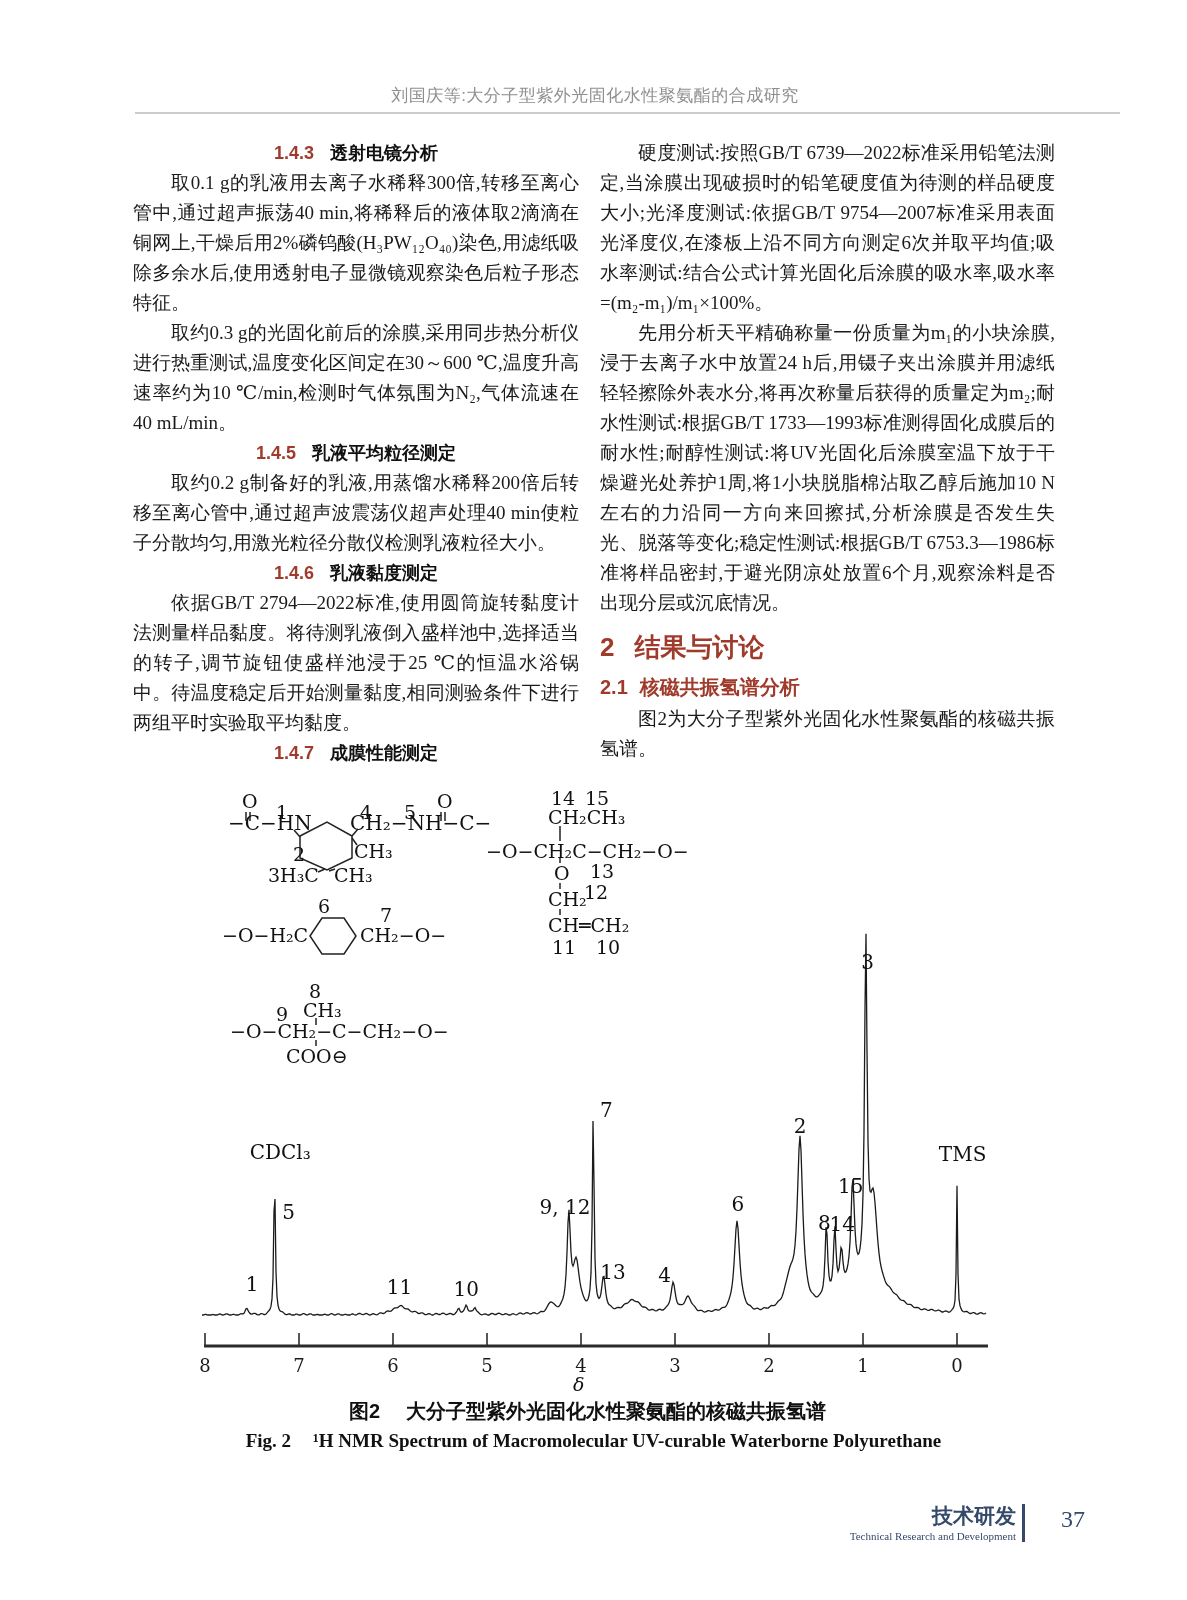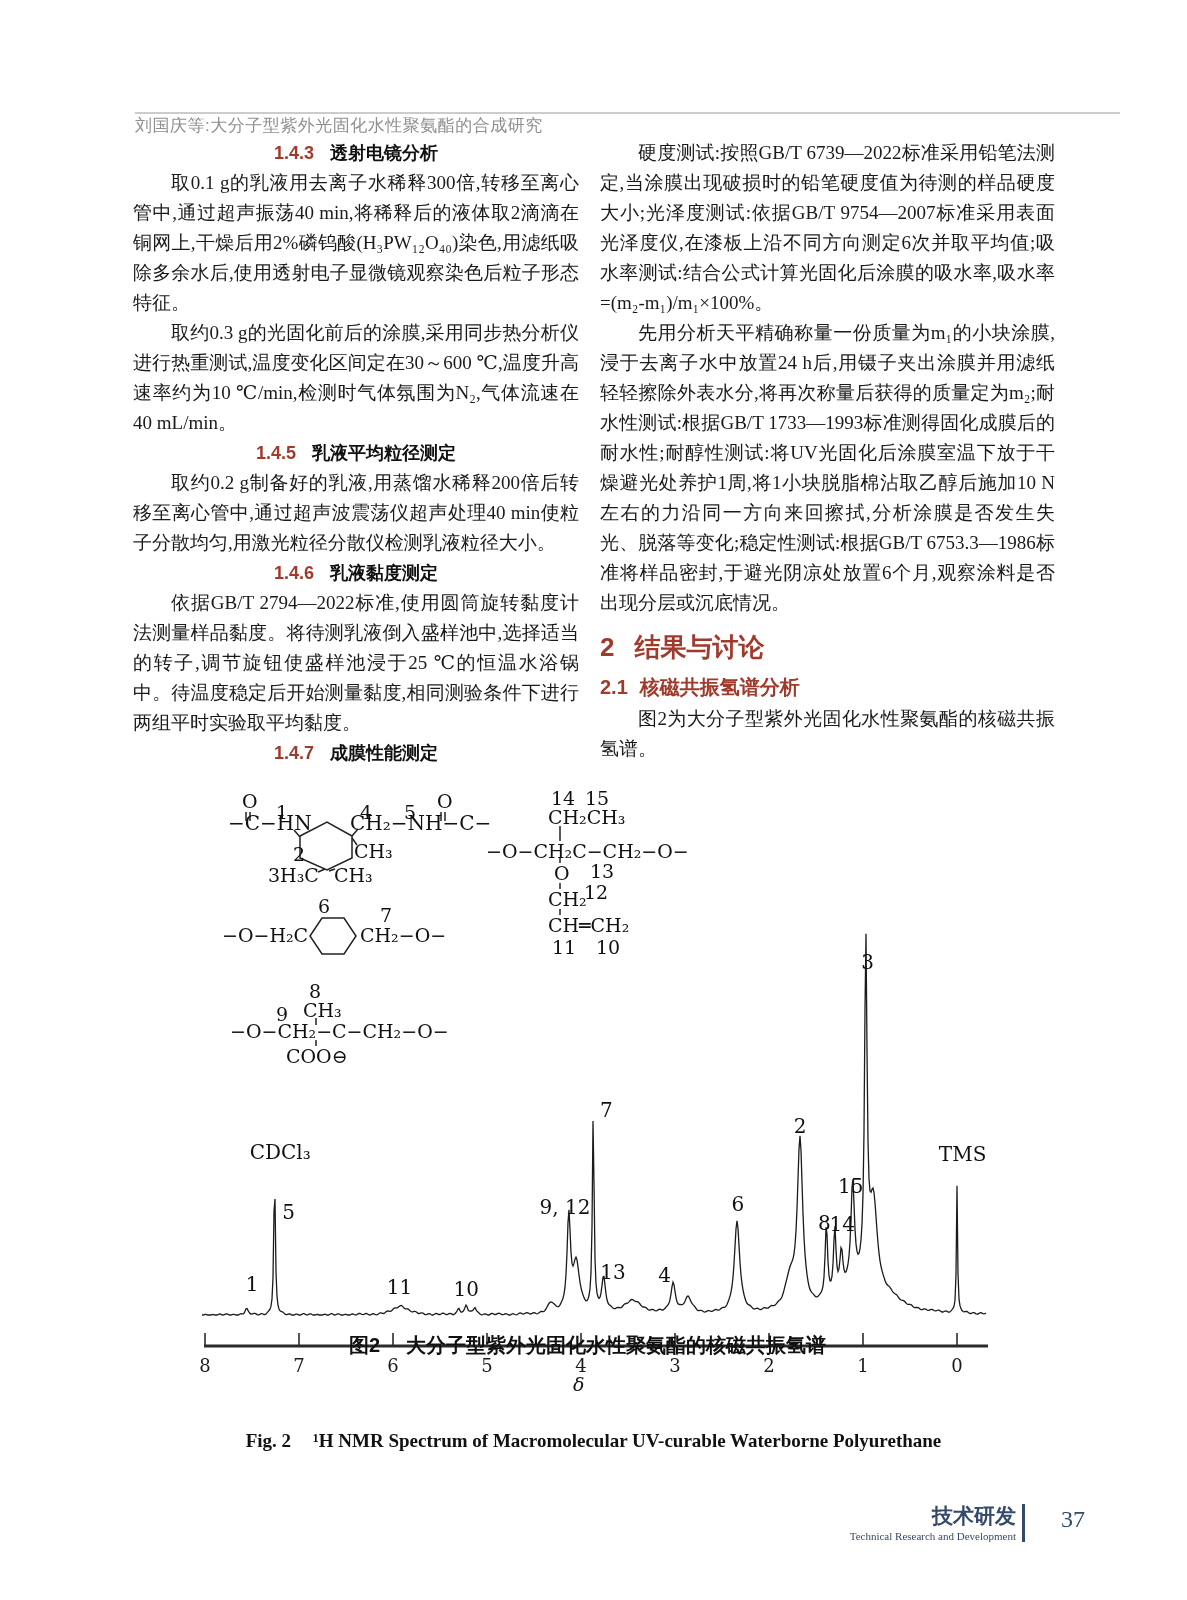--- a/index.html
+++ b/index.html
@@ -1,21 +1,21 @@
 <!DOCTYPE html>
 <html><head>
 <meta charset="utf-8">
 <style>
   html,body{margin:0;padding:0;background:#e8e8e8;}
   .page{position:relative;width:1187px;height:1600px;background:#ffffff;margin:0 auto;
         font-family:"Liberation Serif","DejaVu Serif",serif;color:#1a1a1a;overflow:hidden;}
   
-  .running-head{position:absolute;left:135px;top:84px;width:920px;text-align:left;
+  .running-head{position:absolute;left:135px;top:84px;width:920px;text-align:center;
                 font-family:"Liberation Sans","DejaVu Sans",sans-serif;
-                font-size:17px;color:#8f8f8f;letter-spacing:0.5px;margin-top:30px;}
+                font-size:17px;color:#8f8f8f;letter-spacing:0.5px;}
   .head-rule{position:absolute;left:135px;top:112px;width:985px;height:2px;background:#cccccc;}
   
   .col{position:absolute;top:138px;font-size:19px;line-height:30px;text-align:justify;}
   .col-left{left:133px;width:446px;}
   .col-right{left:600px;width:455px;}
   .sec-head{font-family:"Liberation Sans","DejaVu Sans",sans-serif;font-size:18px;line-height:30px;text-align:center;}
   .sec-num{color:#a03b2c;font-weight:600;margin-right:16px;}
   .sec-title{color:#111;font-weight:700;}
   .para{margin:0;text-indent:2em;}
   .h2-big{font-family:"Liberation Sans","DejaVu Sans",sans-serif;font-size:26px;line-height:34px;
@@ -31,21 +31,21 @@
   #plot{position:absolute;left:190px;top:930px;width:820px;height:470px;}
   #nmr-svg{position:absolute;left:0;top:0;}
   #nmr-curve{fill:none;stroke:#1b1b1b;stroke-width:1.3;}
   #axis-line{stroke:#2b2b2b;stroke-width:3;}
   .tick{stroke:#2b2b2b;stroke-width:1.6;}
   .ticklab{font-family:"DejaVu Serif",serif;font-size:18px;fill:#1a1a1a;text-anchor:middle;}
   .ann{position:absolute;transform:translateX(-50%);font-family:"DejaVu Serif",serif;
        font-size:20px;line-height:22px;color:#111;white-space:pre;}
   .delta-label{position:absolute;left:383px;top:443px;font-family:"DejaVu Serif",serif;
                font-style:italic;font-size:19px;color:#111;}
-  .cap-zh{position:absolute;left:0;top:1332px;width:1175px;text-align:center;
+  .cap-zh{position:absolute;left:0;top:1398px;width:1175px;text-align:center;
           font-family:"Liberation Sans","DejaVu Sans",sans-serif;font-size:20px;font-weight:700;color:#111;}
   .cap-zh .cap-label{margin-right:26px;}
   .cap-en{position:absolute;left:0;top:1430px;width:1187px;text-align:center;
           font-family:Liberation Serif, serif;font-size:19px;font-weight:700;color:#111;}
   .cap-en .cap-label{margin-right:22px;}
   
   .footer{position:absolute;left:0;top:1496px;width:1007px;height:60px;}
   .footer-zh{position:absolute;left:846px;top:6px;width:170px;text-align:right;
              font-family:"Liberation Sans","DejaVu Sans",sans-serif;font-size:21px;font-weight:700;color:#35496b;}
   .footer-en{position:absolute;left:786px;top:34px;width:230px;text-align:right;

